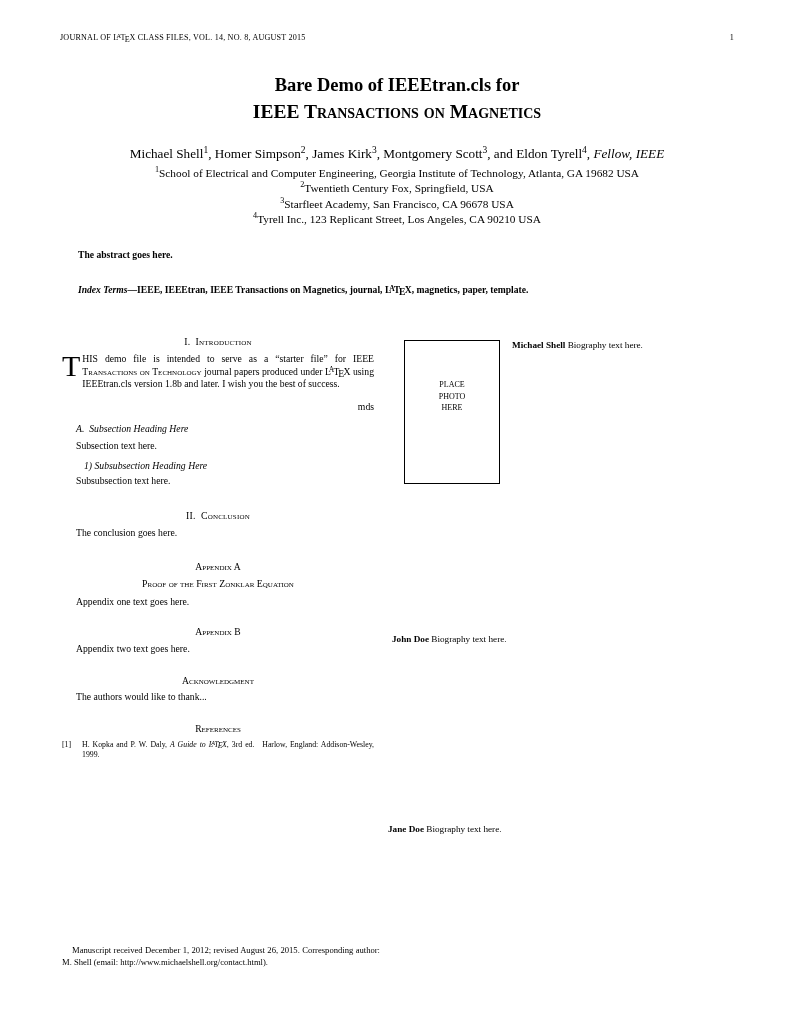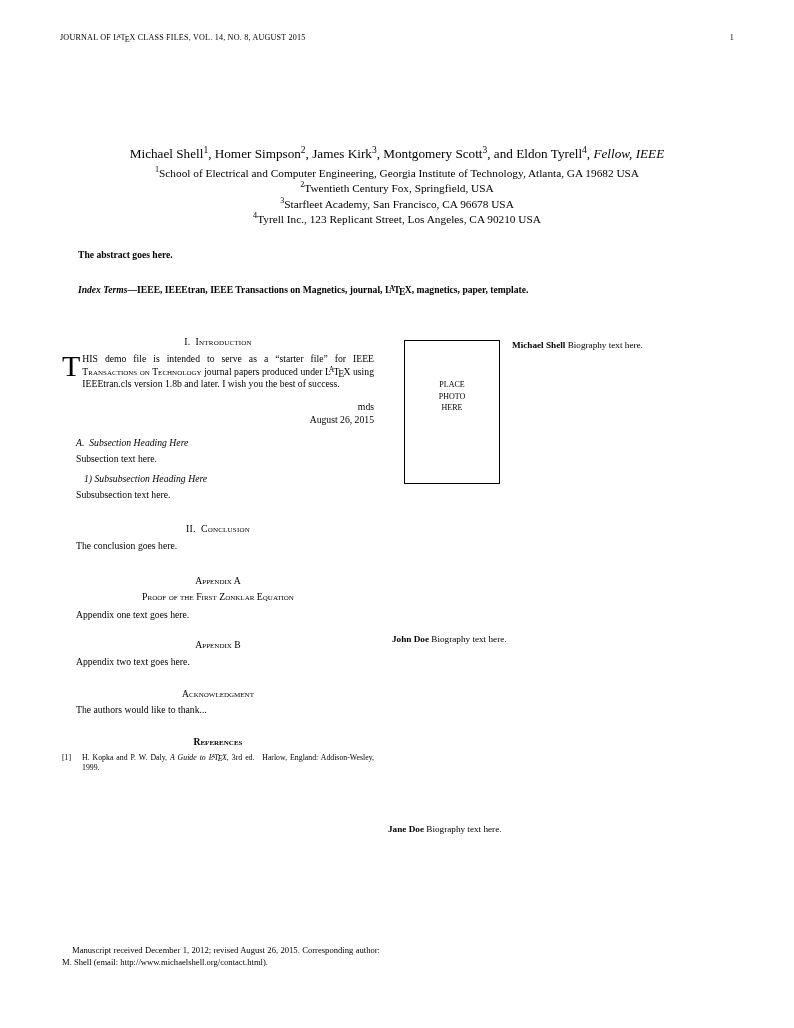--- a/index.html
+++ b/index.html
@@ -217,20 +217,24 @@
 <body>
 
 <div class="page">
 
   <div class="runhead">
     <span class="left"><span>JOURNAL OF </span><span class="latex">L<span class="a">A</span>T<span class="e">E</span>X</span><span> CLASS FILES, VOL. 14, NO. 8, AUGUST 2015</span></span>
     <span class="right">1</span>
     <div class="clear"></div>
   </div>
 
+  <div class="title">
+    <div class="line1">Bare Demo of IEEEtran.cls for</div>
+    <div class="line2">IEEE Transactions on Magnetics</div>
+  </div>
 
   <div class="authors">
     <span><span>Michael Shell</span><sup>1</sup></span>,
     <span><span>Homer Simpson</span><sup>2</sup></span>,
     <span><span>James Kirk</span><sup>3</sup></span>,
     <span><span>Montgomery Scott</span><sup>3</sup></span>, and
     <span><span>Eldon Tyrell</span><sup>4</sup></span>,
     <span class="fellow">Fellow, IEEE</span>
   </div>
 
@@ -246,21 +250,20 @@
   <div class="indexterms"><span class="it">Index Terms</span><span>—</span><span>IEEE, IEEEtran, IEEE Transactions on Magnetics, journal, </span><span class="latex">L<span class="a">A</span>T<span class="e">E</span>X</span><span>, magnetics, paper, template.</span></div>
 
   <div class="col-left">
 
     <h2 class="sect"><span>I.</span>&nbsp;&nbsp;<span>Introduction</span></h2>
 
     <p class="dropcap-para"><span class="dropcap">T</span><span>HIS demo file is intended to serve as a “starter file” for IEEE </span><span class="sc">Transactions on Technology</span><span> journal papers produced under </span><span class="latex">L<span class="a">A</span>T<span class="e">E</span>X</span><span> using IEEEtran.cls version 1.8b and later. I wish you the best of success.</span></p>
 
     <div class="sig">
       <div>mds</div>
-      <div>August 26, 2015</div>
     </div>
 
     <h3 class="subsect"><span>A.</span>&nbsp;&nbsp;<span>Subsection Heading Here</span></h3>
     <p class="indent">Subsection text here.</p>
 
     <h4 class="subsubsect"><span>1)</span>&nbsp;<span>Subsubsection Heading Here</span></h4>
     <p class="indent">Subsubsection text here.</p>
 
     <h2 class="sect" style="margin-top:22px;"><span>II.</span>&nbsp;&nbsp;<span>Conclusion</span></h2>
     <p class="indent">The conclusion goes here.</p>
@@ -268,21 +271,21 @@
     <div class="apphead" style="margin-top:22px;">Appendix A</div>
     <div class="apptitle">Proof of the First Zonklar Equation</div>
     <p class="indent">Appendix one text goes here.</p>
 
     <div class="apphead" style="margin-top:18px;">Appendix B</div>
     <p class="indent">Appendix two text goes here.</p>
 
     <div class="apphead" style="margin-top:20px;">Acknowledgment</div>
     <p class="indent">The authors would like to thank...</p>
 
-    <div class="apphead" style="margin-top:20px;font-weight:bold;">References</div>
+    <div class="apphead" style="margin-top:20px;">References</div>
     <div class="refs">
       <div class="refitem">
         <span class="refnum">[1]</span>
         <span class="refbody"><span>H. Kopka and P. W. Daly, </span><i>A Guide to </i><i class="latex">L<span class="a">A</span>T<span class="e">E</span>X</i><span>, 3rd ed. Harlow, England: Addison-Wesley, 1999.</span></span>
       </div>
     </div>
   </div>
 
   <div class="photobox">
     <div class="ph">

